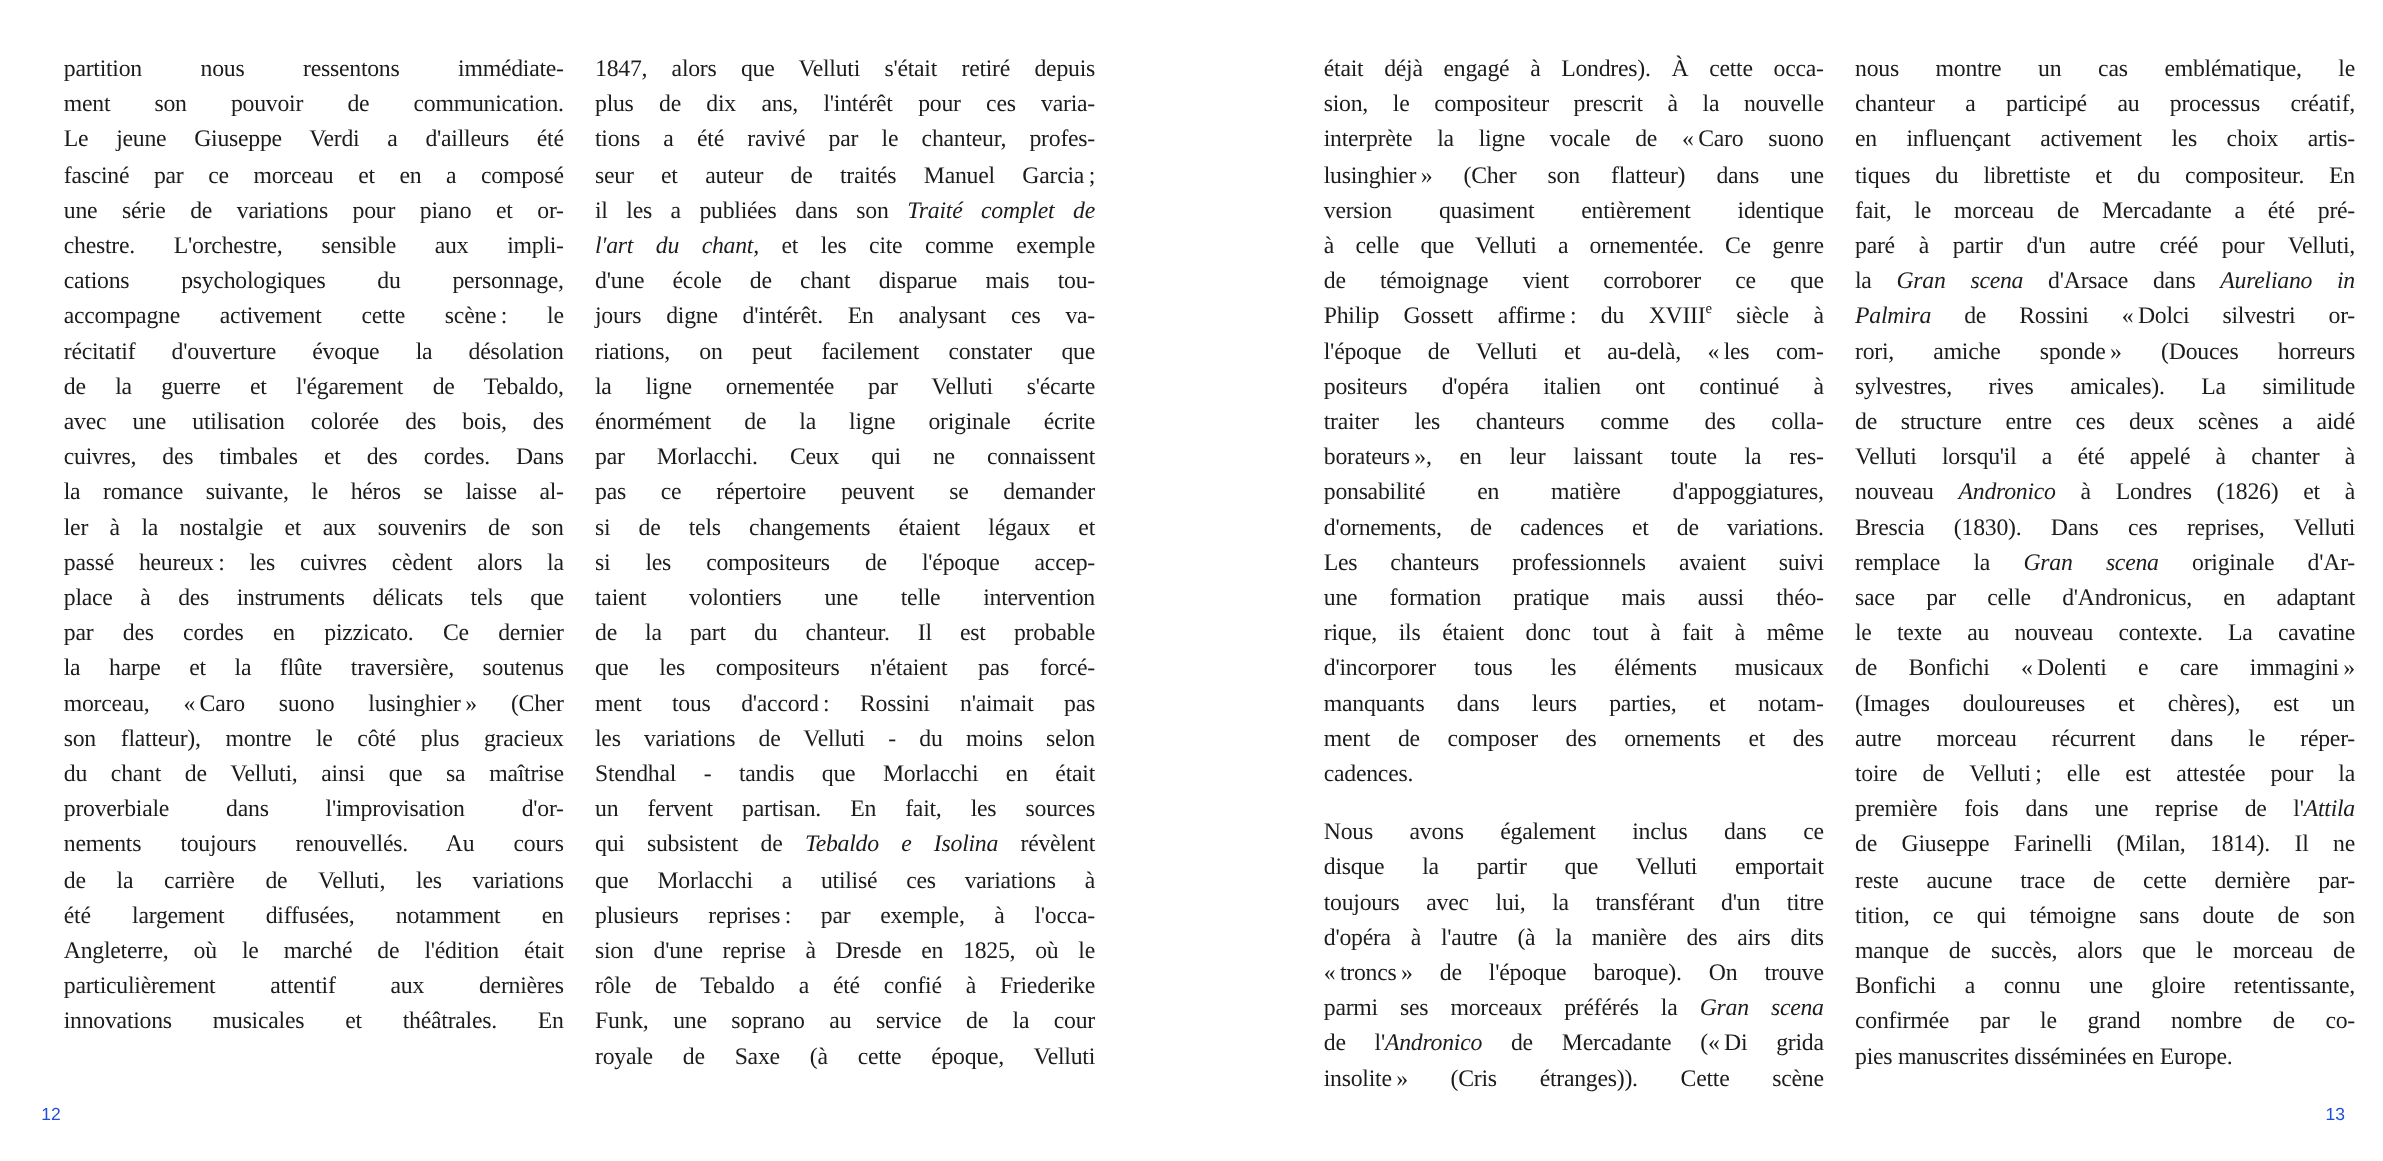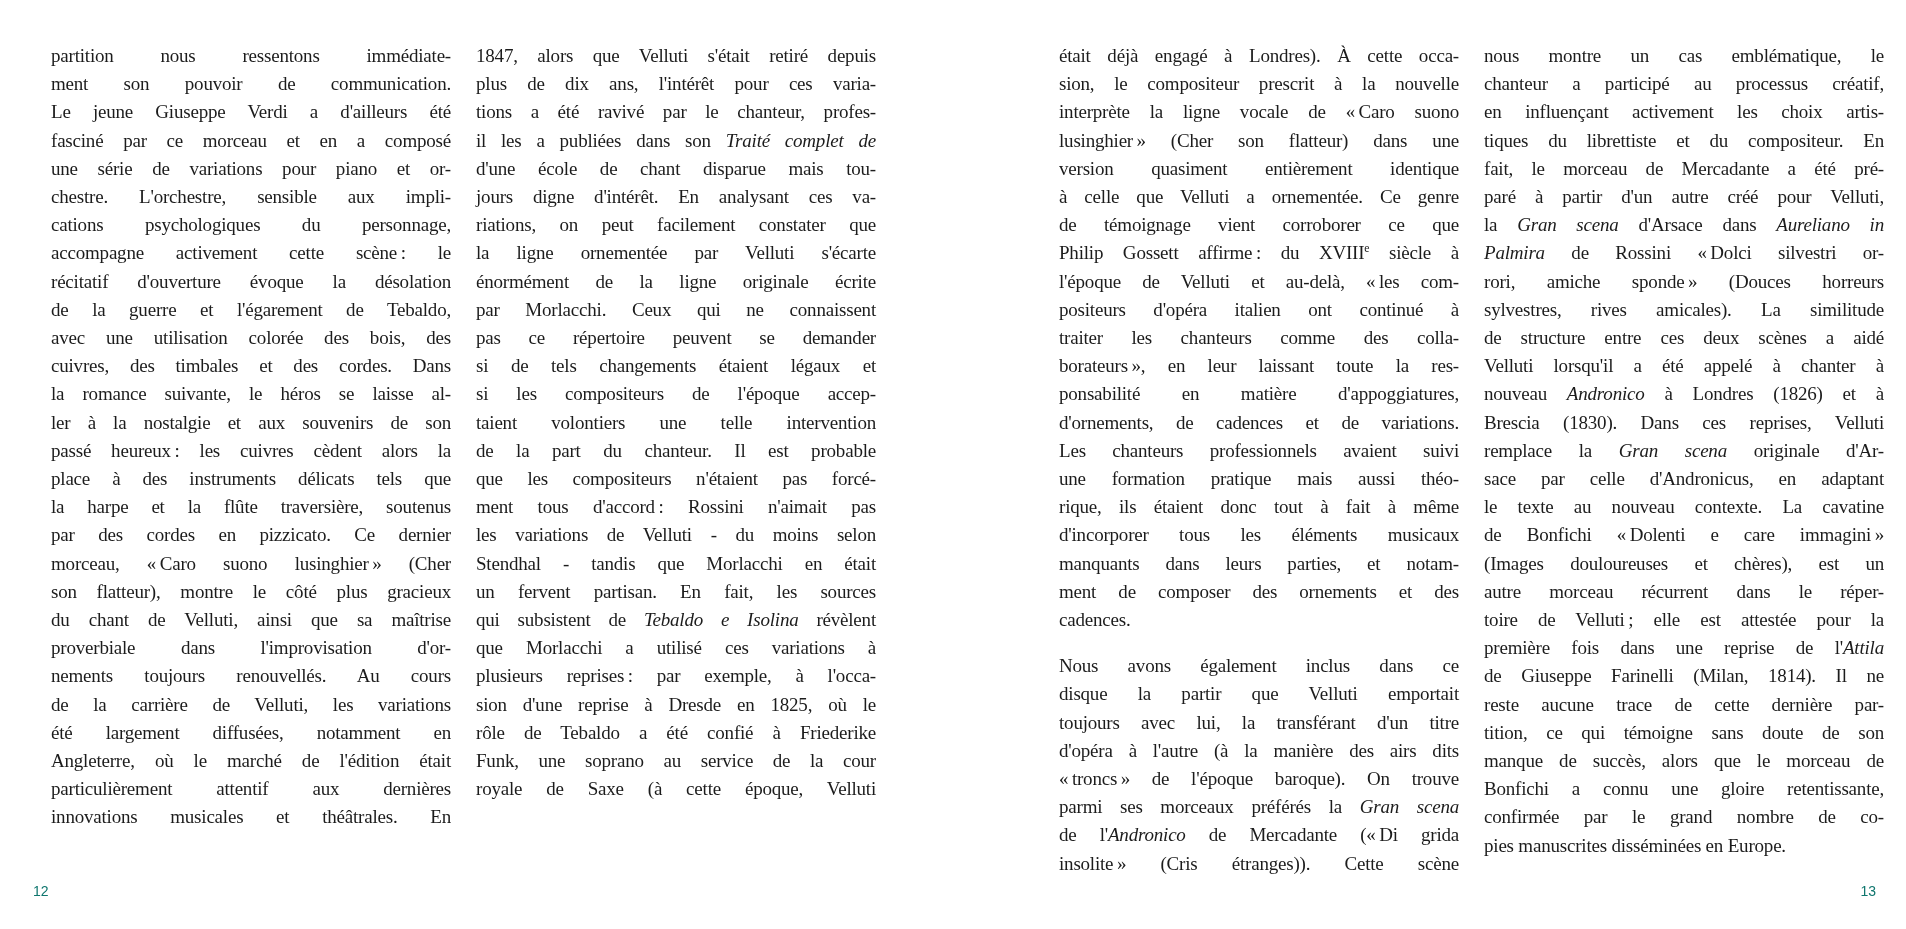--- a/index.html
+++ b/index.html
@@ -29,21 +29,21 @@
   }
   .line.end { text-align-last: left; }
   .line.gap { margin-top: 18px; }
   .line span.i { font-style: italic; }
   .line span.sup { vertical-align: super; font-size: 0.62em; line-height: 0; }
   .pagenum {
     position: absolute;
     bottom: 30px;
     font-family: "Liberation Sans", "DejaVu Sans", sans-serif;
     font-size: 14px;
-    color: #0f766e;
+    color: #1d4ed8;
   }
   .page.left  .pagenum { left: 33px; }
   .page.right .pagenum { right: 30px; }
 </style>
 </head>
 <body>
 
 <div class="spread">
 
   <div class="page left">
@@ -58,38 +58,40 @@
           <div class="line">cations psychologiques du personnage,</div>
           <div class="line">accompagne activement cette scène : le</div>
           <div class="line">récitatif d'ouverture évoque la désolation</div>
           <div class="line">de la guerre et l'égarement de Tebaldo,</div>
           <div class="line">avec une utilisation colorée des bois, des</div>
           <div class="line">cuivres, des timbales et des cordes. Dans</div>
           <div class="line">la romance suivante, le héros se laisse al-</div>
           <div class="line">ler à la nostalgie et aux souvenirs de son</div>
           <div class="line">passé heureux : les cuivres cèdent alors la</div>
           <div class="line">place à des instruments délicats tels que</div>
+          <div class="line">par des cordes en pizzicato. Ce dernier</div>
           <div class="line">la harpe et la flûte traversière, soutenus</div>
-          <div class="line">par des cordes en pizzicato. Ce dernier</div>
           <div class="line">morceau, « Caro suono lusinghier » (Cher</div>
           <div class="line">son flatteur), montre le côté plus gracieux</div>
           <div class="line">du chant de Velluti, ainsi que sa maîtrise</div>
           <div class="line">proverbiale dans l'improvisation d'or-</div>
           <div class="line">nements toujours renouvellés. Au cours</div>
           <div class="line">de la carrière de Velluti, les variations</div>
           <div class="line">été largement diffusées, notamment en</div>
           <div class="line">Angleterre, où le marché de l'édition était</div>
           <div class="line">particulièrement attentif aux dernières</div>
           <div class="line">innovations musicales et théâtrales. En</div>
         </div>
       <div class="col">
           <div class="line">1847, alors que Velluti s'était retiré depuis</div>
           <div class="line">plus de dix ans, l'intérêt pour ces varia-</div>
           <div class="line">tions a été ravivé par le chanteur, profes-</div>
+          <div class="line">seur et auteur de traités Manuel Garcia ;</div>
           <div class="line">il les a publiées dans son <span class="i">Traité complet de</span></div>
+          <div class="line"><span class="i">l'art du chant</span>, et les cite comme exemple</div>
           <div class="line">d'une école de chant disparue mais tou-</div>
           <div class="line">jours digne d'intérêt. En analysant ces va-</div>
           <div class="line">riations, on peut facilement constater que</div>
           <div class="line">la ligne ornementée par Velluti s'écarte</div>
           <div class="line">énormément de la ligne originale écrite</div>
           <div class="line">par Morlacchi. Ceux qui ne connaissent</div>
           <div class="line">pas ce répertoire peuvent se demander</div>
           <div class="line">si de tels changements étaient légaux et</div>
           <div class="line">si les compositeurs de l'époque accep-</div>
           <div class="line">taient volontiers une telle intervention</div>

